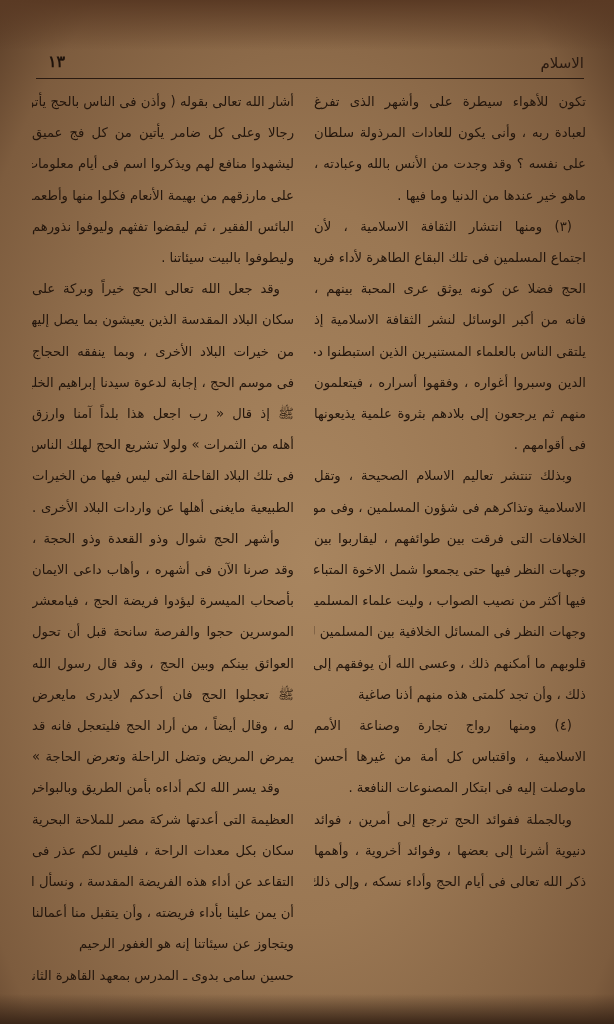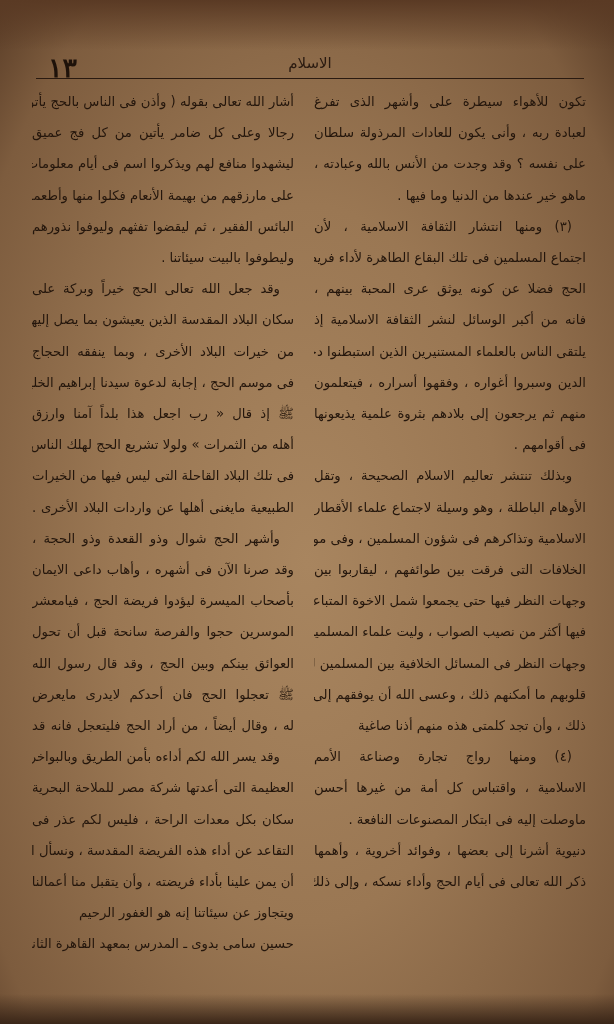--- a/index.html
+++ b/index.html
@@ -24,26 +24,26 @@
     .page::after {
       content: ""; position: absolute; left: 0; right: 0; bottom: 0; height: 30px;
       background: linear-gradient(0deg, #3a2618 0%, rgba(90,60,40,0) 100%);
     }
     .header {
       position: absolute; left: 36px; right: 30px; top: 52px; height: 26px;
       border-bottom: 1.6px solid #2a1a10;
     }
     .page-number {
       position: absolute; left: 12px; top: 0px;
-      font-family: "DejaVu Serif", serif; font-size: 27px; font-weight: bold;
+      font-family: "DejaVu Serif", serif; font-size: 16px; font-weight: bold;
       color: #1e120a;
       text-align: right;
     }
     .running-title {
-      position: absolute; left: 0; right: 0; top: 2px; text-align: center;
+      position: absolute; left: 0; right: 0; top: 2px; text-align: right;
       font-family: "DejaVu Sans", sans-serif; font-size: 15px; color: #2a1a10;
     }
     .column {
       position: absolute; top: 86px; direction: rtl; text-align: justify;
       font-family: "DejaVu Sans", sans-serif; font-size: 13.2px;
       line-height: 31.2px; color: #24160c;
     }
     .col-right { right: 28px; width: 272px; }
     .col-left { left: 32px; width: 262px; }
     .line { display: block; white-space: nowrap; overflow: hidden; text-align-last: justify; }
@@ -70,31 +70,31 @@
     <span class="line short">ماهو خير عندها من الدنيا وما فيها .</span>
     <span class="line indent">(٣) ومنها انتشار الثقافة الاسلامية ، لأن</span>
     <span class="line">اجتماع المسلمين فى تلك البقاع الطاهرة لأداء فريضة</span>
     <span class="line">الحج فضلا عن كونه يوثق عرى المحبة بينهم ،</span>
     <span class="line">فانه من أكبر الوسائل لنشر الثقافة الاسلامية إذ</span>
     <span class="line">يلتقى الناس بالعلماء المستنيرين الذين استبطنوا دخائل</span>
     <span class="line">الدين وسبروا أغواره ، وفقهوا أسراره ، فيتعلمون</span>
     <span class="line">منهم ثم يرجعون إلى بلادهم بثروة علمية يذيعونها</span>
     <span class="line short">فى أقوامهم .</span>
     <span class="line indent">وبذلك تنتشر تعاليم الاسلام الصحيحة ، وتقل</span>
-    <span class="line">الأوهام الباطلة ، وهو وسيلة لاجتماع علماء الأقطار</span>
     <span class="line">الاسلامية وتذاكرهم فى شؤون المسلمين ، وفى مواطن</span>
     <span class="line">الخلافات التى فرقت بين طوائفهم ، ليقاربوا بين</span>
     <span class="line">وجهات النظر فيها حتى يجمعوا شمل الاخوة المتباعدين</span>
     <span class="line">فيها أكثر من نصيب الصواب ، وليت علماء المسلمين</span>
     <span class="line">وجهات النظر فى المسائل الخلافية بين المسلمين ليجمعوا</span>
     <span class="line">قلوبهم ما أمكنهم ذلك ، وعسى الله أن يوفقهم إلى</span>
     <span class="line short">ذلك ، وأن تجد كلمتى هذه منهم أذنا صاغية</span>
     <span class="line indent">(٤) ومنها رواج تجارة وصناعة الأمم</span>
     <span class="line">الاسلامية ، واقتباس كل أمة من غيرها أحسن</span>
     <span class="line short">ماوصلت إليه فى ابتكار المصنوعات النافعة .</span>
+    <span class="line indent">وبالجملة ففوائد الحج ترجع إلى أمرين ، فوائد</span>
     <span class="line">دنيوية أشرنا إلى بعضها ، وفوائد أخروية ، وأهمها</span>
     <span class="line">ذكر الله تعالى فى أيام الحج وأداء نسكه ، وإلى ذلك</span>
   </div>
 
   <div class="column col-left">
     <span class="line">أشار الله تعالى بقوله ( وأذن فى الناس بالحج يأتوك</span>
     <span class="line">رجالا وعلى كل ضامر يأتين من كل فج عميق</span>
     <span class="line">ليشهدوا منافع لهم ويذكروا اسم فى أيام معلومات</span>
     <span class="line">على مارزقهم من بهيمة الأنعام فكلوا منها وأطعموا</span>
     <span class="line">البائس الفقير ، ثم ليقضوا تفثهم وليوفوا نذورهم</span>
@@ -107,20 +107,21 @@
     <span class="line">أهله من الثمرات » ولولا تشريع الحج لهلك الناس</span>
     <span class="line">فى تلك البلاد القاحلة التى ليس فيها من الخيرات</span>
     <span class="line">الطبيعية مايغنى أهلها عن واردات البلاد الأخرى .</span>
     <span class="line indent">وأشهر الحج شوال وذو القعدة وذو الحجة ،</span>
     <span class="line">وقد صرنا الآن فى أشهره ، وأهاب داعى الايمان</span>
     <span class="line">بأصحاب الميسرة ليؤدوا فريضة الحج ، فيامعشر</span>
     <span class="line">الموسرين حجوا والفرصة سانحة قبل أن تحول</span>
     <span class="line">العوائق بينكم وبين الحج ، وقد قال رسول الله</span>
     <span class="line">ﷺ تعجلوا الحج فان أحدكم لايدرى مايعرض</span>
     <span class="line">له ، وقال أيضاً ، من أراد الحج فليتعجل فانه قد</span>
+    <span class="line">يمرض المريض وتضل الراحلة وتعرض الحاجة »</span>
     <span class="line indent">وقد يسر الله لكم أداءه بأمن الطريق وبالبواخر</span>
     <span class="line">العظيمة التى أعدتها شركة مصر للملاحة البحرية</span>
     <span class="line">سكان بكل معدات الراحة ، فليس لكم عذر فى</span>
     <span class="line">التقاعد عن أداء هذه الفريضة المقدسة ، ونسأل الله</span>
     <span class="line">أن يمن علينا بأداء فريضته ، وأن يتقبل منا أعمالنا</span>
     <span class="line short">ويتجاوز عن سيئاتنا إنه هو الغفور الرحيم</span>
     <span class="line signature">حسين سامى بدوى ـ المدرس بمعهد القاهرة الثانوى</span>
   </div>
 
 </div>

